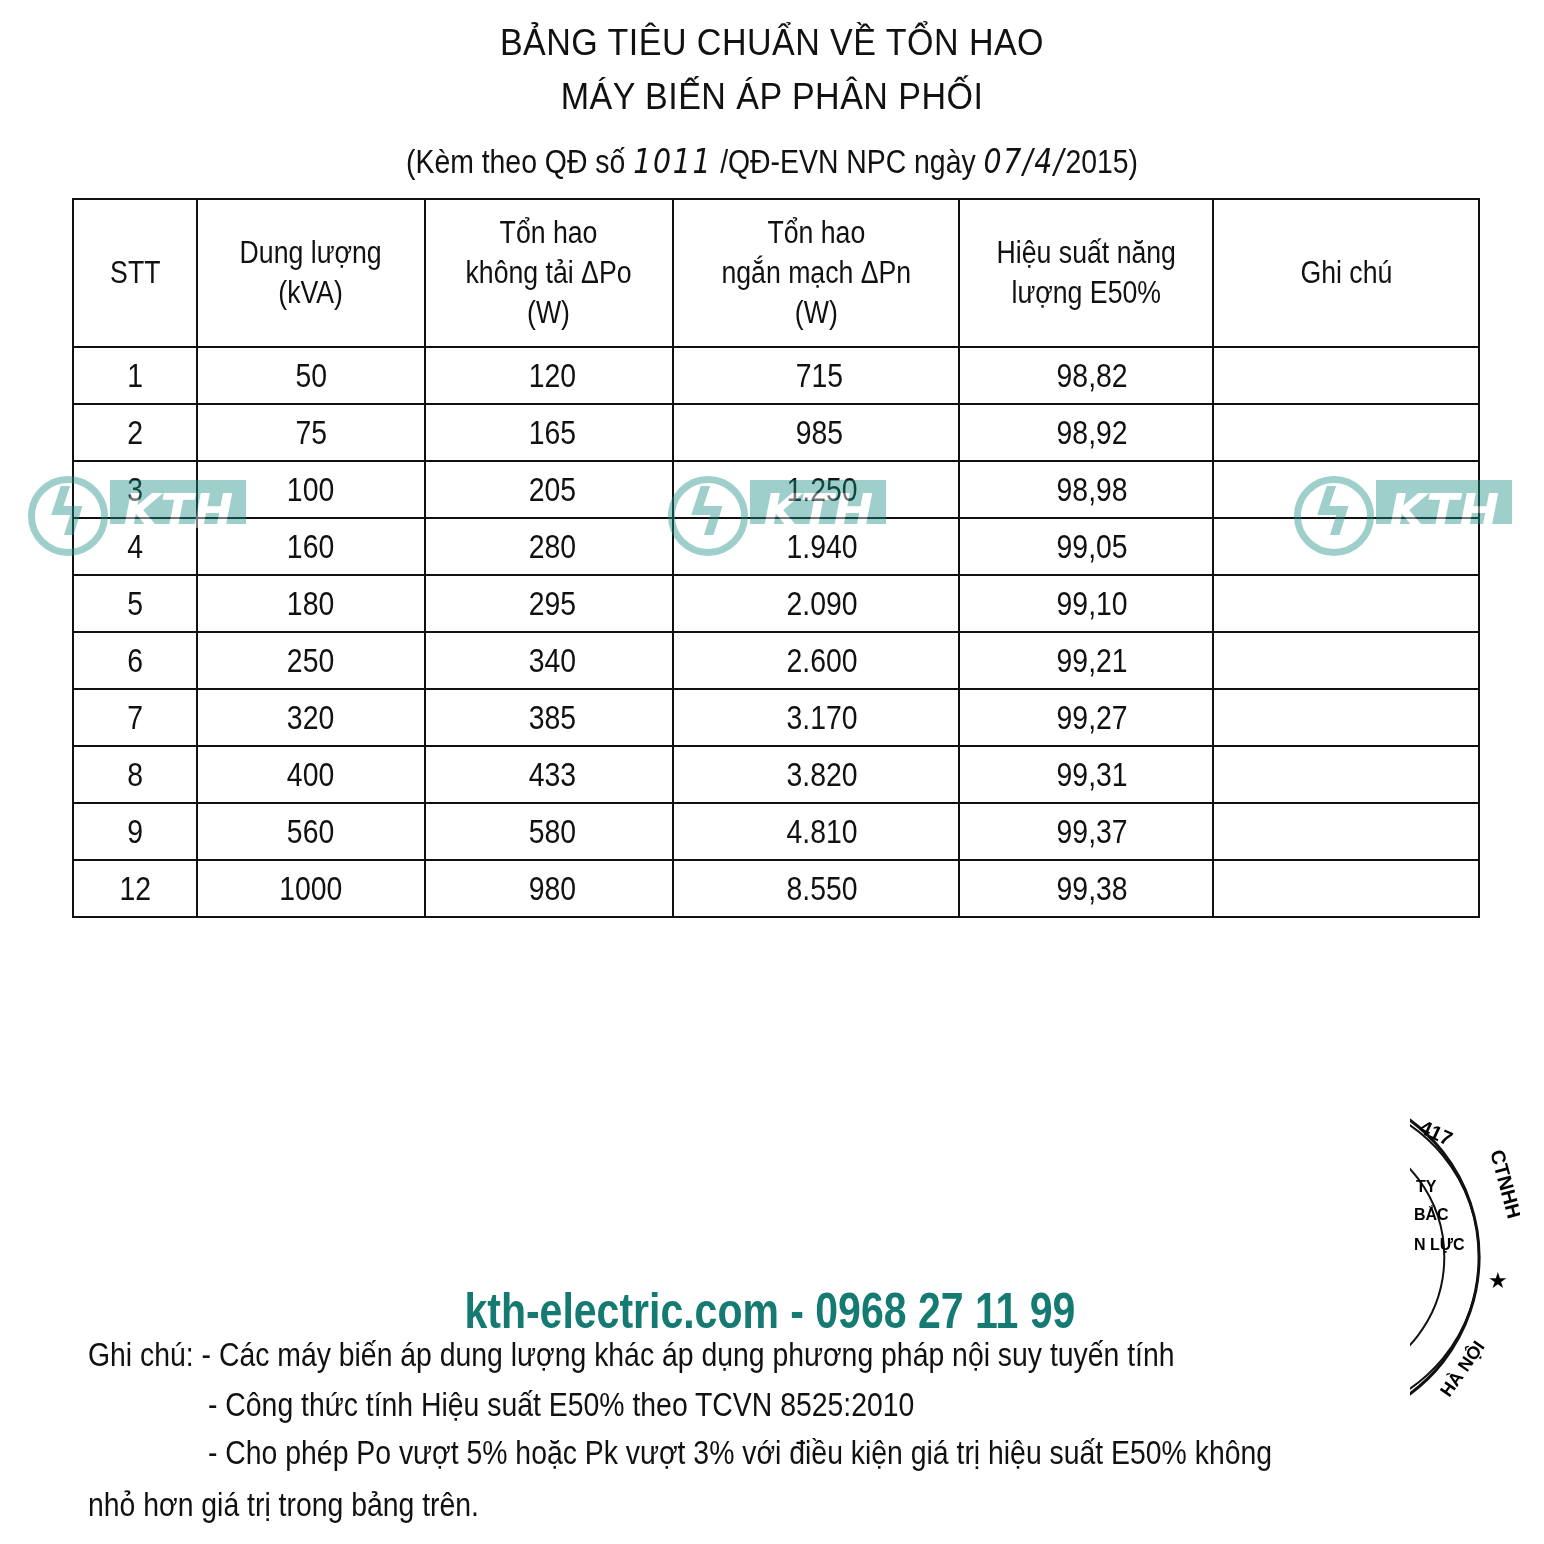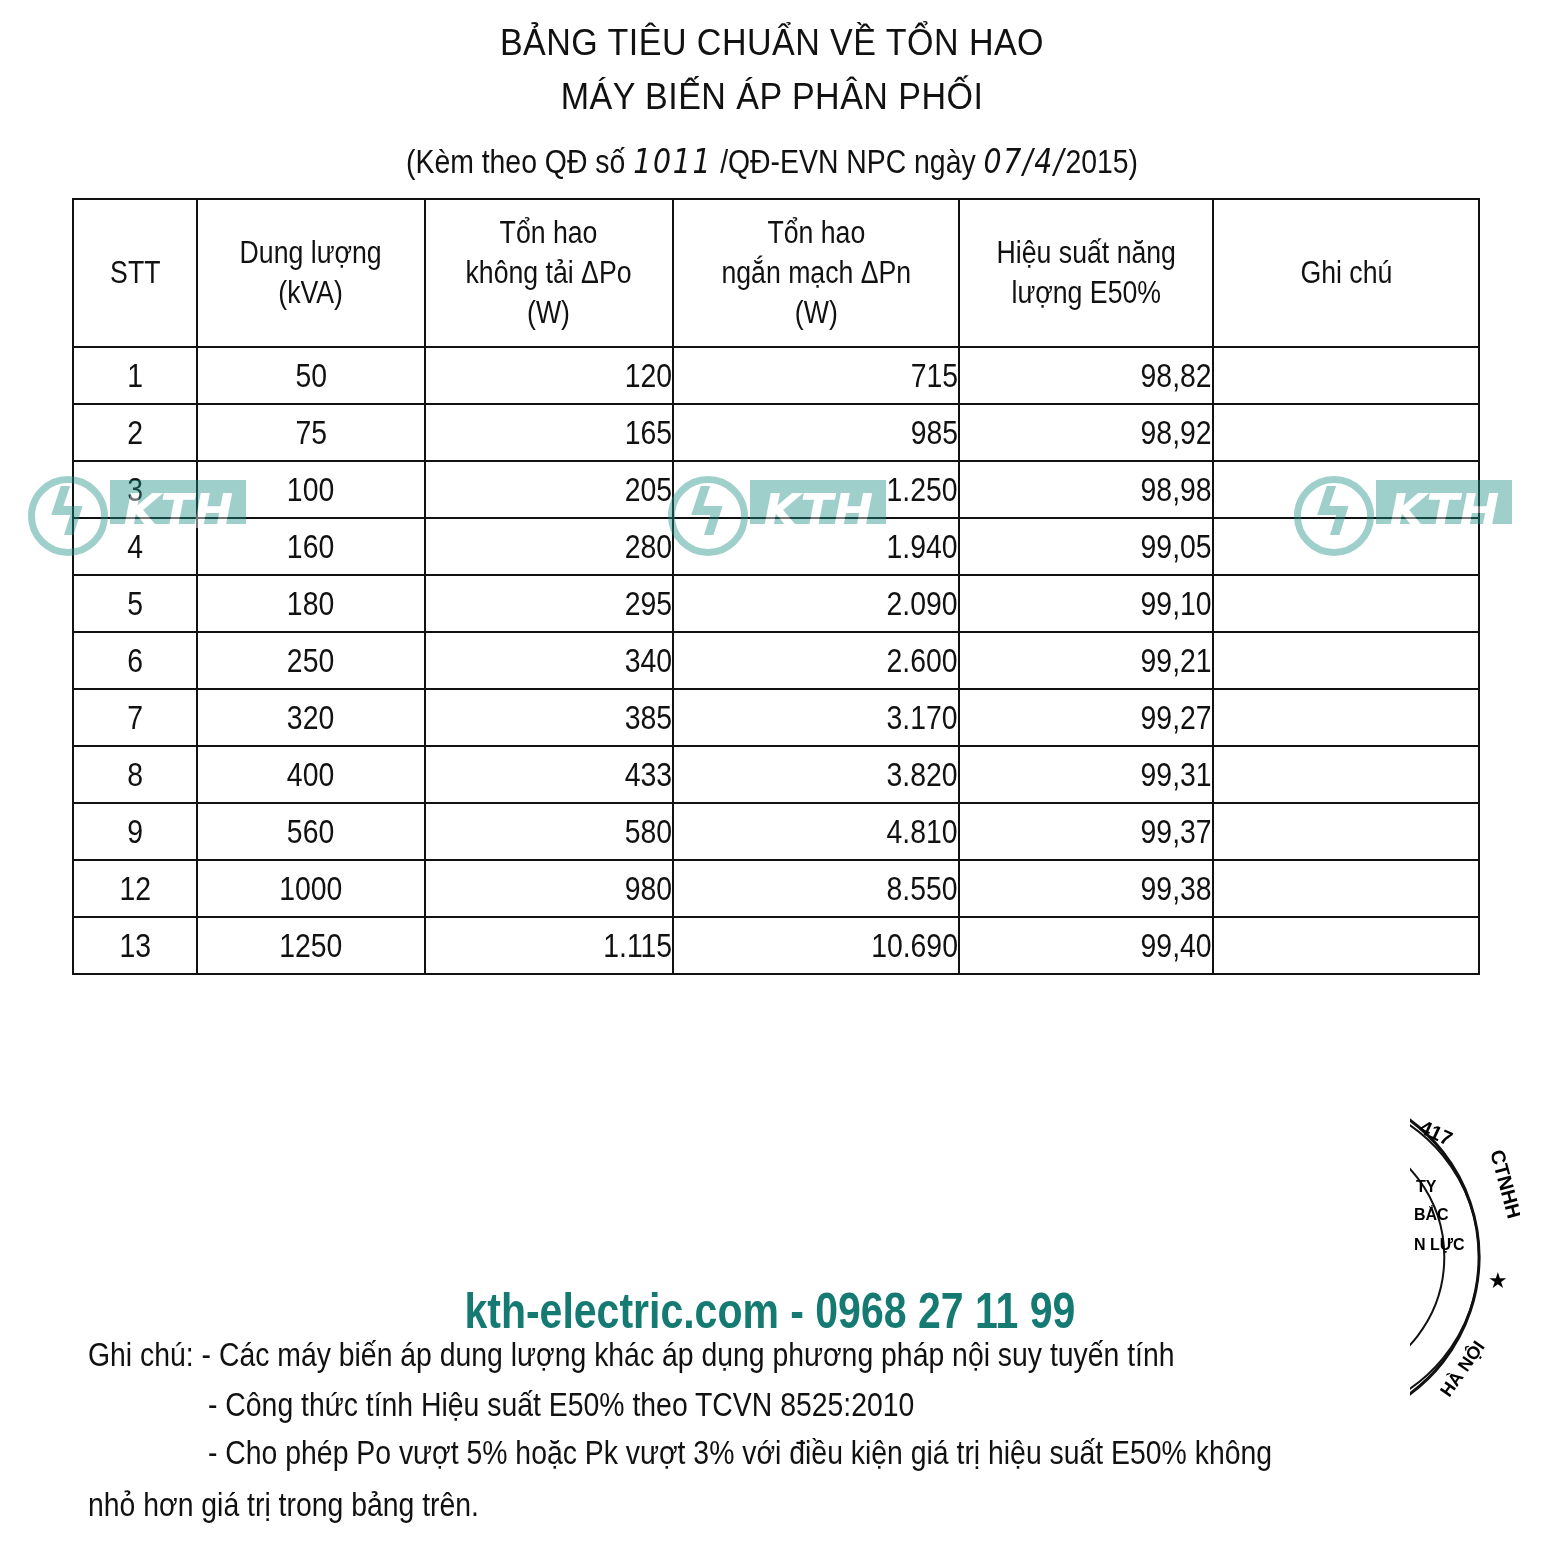--- a/index.html
+++ b/index.html
@@ -28,21 +28,21 @@
   }
   table.std th {
     height: 146px; font-size: 31px; line-height: 40px; text-align: center; vertical-align: middle;
   }
   table.std th span.hd { display: inline-block; transform: scaleX(0.86); }
   table.std td {
     height: 55px; font-size: 33px; vertical-align: middle;
   }
   table.std td span.v { display: inline-block; transform: scaleX(0.86); }
   td.c { text-align: center; }
-  td.r { text-align: right; padding-right: 12px; }
+  td.r { text-align: center; padding-right: 12px; }
   td.r span.v { transform-origin: right center; }
 
   .watermark {
     position: absolute; width: 220px; height: 92px; opacity: 0.42; pointer-events: none;
   }
   .watermark .circle {
     position: absolute; left: 0; top: 6px; width: 80px; height: 80px; border-radius: 50%;
     border: 7px solid #1d8f86; box-sizing: border-box;
   }
   .watermark .bolt {
@@ -179,28 +179,20 @@
         <td class="c"><span class="v"></span></td>
       </tr>
       <tr>
         <td class="c"><span class="v">12</span></td>
         <td class="c"><span class="v">1000</span></td>
         <td class="r"><span class="v">980</span></td>
         <td class="r"><span class="v">8.550</span></td>
         <td class="r"><span class="v">99,38</span></td>
         <td class="c"><span class="v"></span></td>
       </tr>
-      <tr>
-        <td class="c"><span class="v">13</span></td>
-        <td class="c"><span class="v">1250</span></td>
-        <td class="r"><span class="v">1.115</span></td>
-        <td class="r"><span class="v">10.690</span></td>
-        <td class="r"><span class="v">99,40</span></td>
-        <td class="c"><span class="v"></span></td>
-      </tr>
     </tbody>
 </table>
 
 <div class="watermark" style="left:28px; top:470px;">
   <div class="circle"></div>
   <div class="bolt">ϟ</div>
   <div class="box">KTH</div>
 </div>
 <div class="watermark" style="left:668px; top:470px;">
   <div class="circle"></div>

